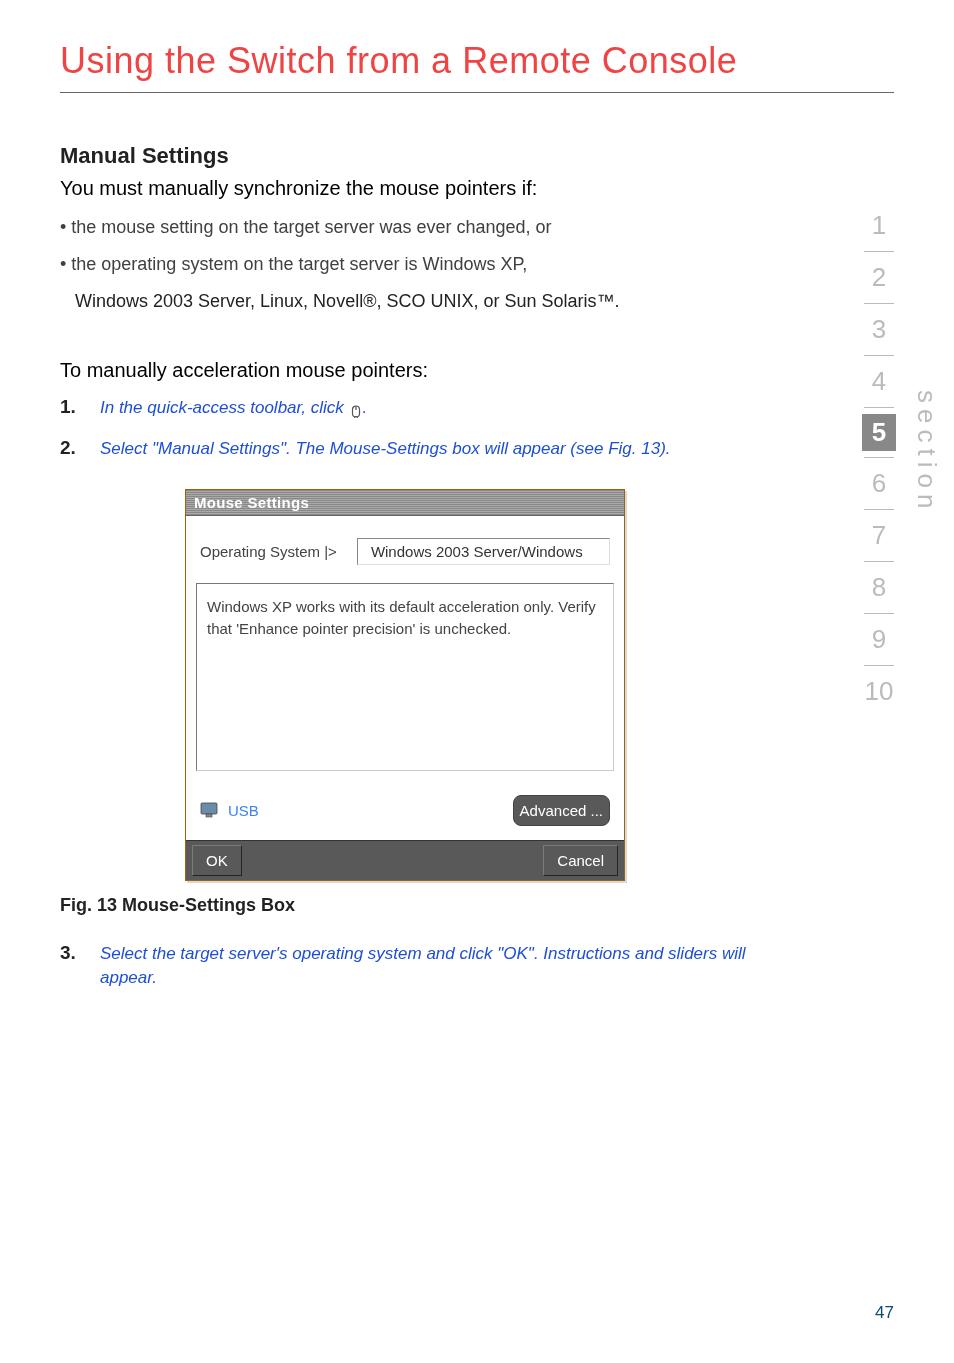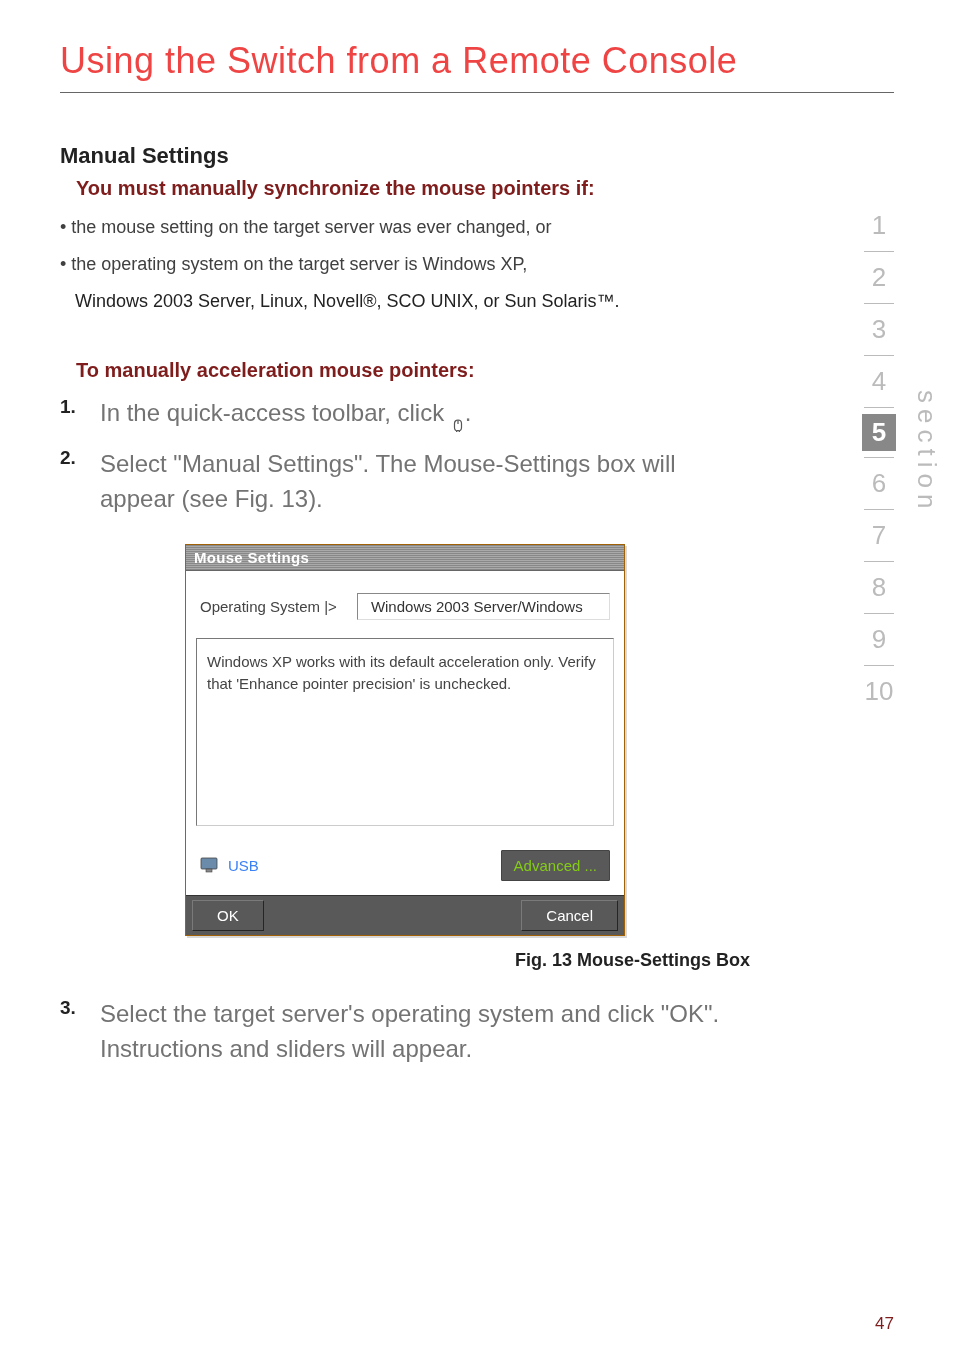--- a/index.html
+++ b/index.html
@@ -31,24 +31,23 @@
     width: 810px;
   }
   .section-heading {
     font-size: 22px;
     font-weight: bold;
     color: #222;
     margin-bottom: 8px;
   }
   .sub-heading {
     font-size: 20px;
-    font-weight: bold;
-    color: #7f1d1d;
+    font-weight: normal;
+    color: #000000;
     margin-bottom: 14px;
-    margin-left: 16px;
   }
   .bullet-item {
     font-size: 18px;
     color: #404040;
     margin-bottom: 10px;
     line-height: 1.5;
   }
   .bullet-sub {
     font-size: 18px;
     color: #222;
@@ -64,23 +63,24 @@
     margin-bottom: 16px;
   }
   .num-label {
     font-size: 19px;
     font-weight: bold;
     color: #222;
     width: 40px;
     flex-shrink: 0;
   }
   .num-text {
-    font-size: 24px;
-    color: #737373;
+    font-size: 17px;
+    color: #1d4ed8;
     line-height: 1.45;
+    font-style: italic;
   }
   .mouse-icon {
     display: inline-block;
     width: 14px;
     height: 14px;
     vertical-align: middle;
   }
   .dialog {
     width: 440px;
     margin: 28px auto 10px auto;
@@ -139,46 +139,46 @@
   .usb-icon {
     width: 18px;
     height: 16px;
   }
   .usb-label {
     font-size: 15px;
     color: #3b82f6;
   }
   .dark-btn {
     background: #595959;
-    color: #84cc16;
-    font-size: 15px;
-    padding: 6px 12px;
+    color: #ffffff;
+    font-size: 15px;
+    padding: 6px 6px;
     border: 1px solid #444;
-    border-radius: 1px;
+    border-radius: 8px;
     cursor: pointer;
   }
   .dialog-footer {
     display: flex;
     justify-content: space-between;
     align-items: center;
     background: #595959;
     border-top: 1px solid #333;
     padding: 4px 6px;
   }
   .footer-btn {
     background: #595959;
     color: #fff;
     font-size: 15px;
-    padding: 6px 24px;
+    padding: 6px 13px;
     border: 1px outset #7a7a7a;
     border-radius: 1px;
     cursor: pointer;
   }
   .fig-caption {
-    text-align: right;
+    text-align: left;
     font-size: 18px;
     font-weight: bold;
     color: #222;
     margin: 14px 0 26px 0;
   }
   .sidebar {
     position: absolute;
     right: 50px;
     top: 200px;
     width: 50px;
@@ -209,23 +209,23 @@
     top: 390px;
     writing-mode: vertical-rl;
     font-size: 26px;
     color: #bbb;
     letter-spacing: 6px;
     font-weight: 300;
   }
   .page-num {
     position: absolute;
     right: 60px;
-    bottom: 29px;
+    bottom: 40px;
     font-size: 17px;
-    color: #7f1d1d;
+    color: #0c4a6e;
   }
 </style>
 </head>
 <body>
 
 <div class="page-title">Using the Switch from a Remote Console</div>
 <div class="title-underline"></div>
 
 <div class="content">
 

